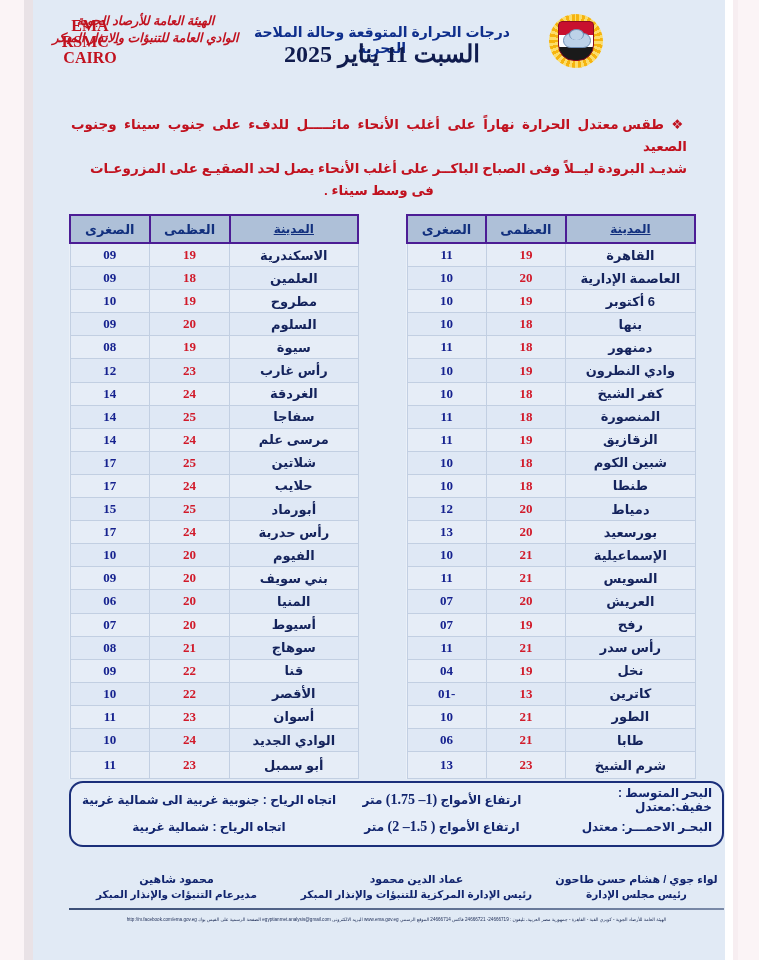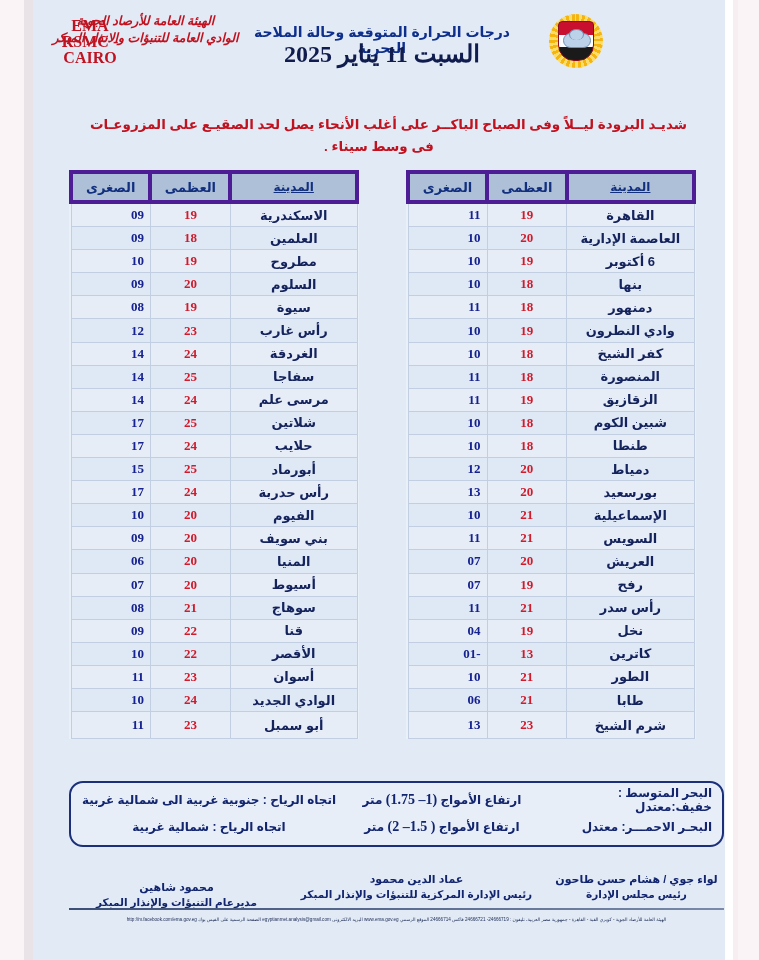--- a/index.html
+++ b/index.html
@@ -73,33 +73,33 @@
   }
   .tbl-wrap{position:absolute;top:0;}
   .tbl-wrap.right{right:29px;}
   .tbl-wrap.left{left:36px;}
   table.fc{
     border-collapse:collapse;width:290px;
     border:1px solid #9aaec9;background:#eaf0f8;
   }
   table.fc th{
     background:#aec0d8;color:#12307e;font-size:13px;font-weight:bold;
-    height:26px;border:4px solid #4c1d95;padding:0 4px;
+    height:26px;border:2px solid #4c1d95;padding:0 4px;
     text-align:center;
   }
   table.fc th.city{text-align:center;font-size:12px;text-decoration:underline;}
   table.fc td{
     border:1px solid #c2cfe2;height:22.1px;font-size:13px;font-weight:bold;
     padding:0 6px;background:#e6edf7;
   }
   table.fc tr:nth-child(even) td{background:#dfe8f5;}
   td.city{color:#14235c;text-align:center;font-size:13px;width:138px;}
   td.max{color:#d11a2a;text-align:center;width:76px;
     font-family:"Liberation Serif","DejaVu Serif",serif;font-size:14px;}
-  td.min{color:#16228f;width:76px;
+  td.min{color:#16228f;text-align:center;width:76px;
     font-family:"Liberation Serif","DejaVu Serif",serif;font-size:14px;}
   tr.last td{height:26px;}
 
   
   .marine{
     position:absolute;left:36px;top:781px;width:655px;height:66px;
     border:2px solid #1b2f7a;border-radius:14px;background:#e7eef8;
     box-sizing:border-box;
   }
   .mrow{
@@ -112,21 +112,21 @@
   .m-wave b{font-family:"Liberation Serif","DejaVu Serif",serif;font-size:14px;}
   .m-wind{flex:1;text-align:center;color:#12256e;font-weight:bold;font-size:12px;}
 
   
   .signs{
     position:absolute;left:36px;top:872px;width:655px;
     display:flex;justify-content:space-between;
   }
   .sign{text-align:center;color:#12256e;font-weight:bold;font-size:10.5px;line-height:15px;}
   .sign .nm{font-size:11px;}
-  .sign.s1{width:215px;margin-top:8px;}
+  .sign.s1{width:215px;}
   .sign.s2{width:250px;}
   .sign.s3{width:175px;}
 
   .rule{
     position:absolute;left:36px;top:908px;width:655px;height:2px;
     background:linear-gradient(to left,#7a8aa8,#3c4f77);
   }
   .fineprint{
     position:absolute;left:36px;top:916px;width:655px;text-align:center;
     color:#1c2b55;font-size:4.6px;line-height:8px;white-space:nowrap;
@@ -158,20 +158,21 @@
     <div class="title-sub">درجات الحرارة المتوقعة وحالة الملاحة البحرية</div>
     <div class="title-date">السبت 11 يناير 2025</div>
 
     <div class="authority">
       <div>الهيئة العامة للأرصاد الجوية</div>
       <div>الوادي العامة للتنبؤات والانذار المبكر</div>
     </div>
   </div>
 
   <div class="summary">
+    <span class="b"><span class="bullet">❖</span> <span>طقس معتدل الحرارة نهاراً على أغلب الأنحاء مائـــــل للدفء على جنوب سيناء وجنوب الصعيد</span></span>
     <span class="b">شديـد البرودة ليــلاً وفى الصباح الباكــر على أغلب الأنحاء يصل لحد الصقيـع على المزروعـات</span>
     <span class="b" style="text-align:center">فى وسط سيناء .</span>
   </div>
 
   <div class="tables">
 
     <div class="tbl-wrap right">
       <table class="fc">
         <thead>
           <tr>

